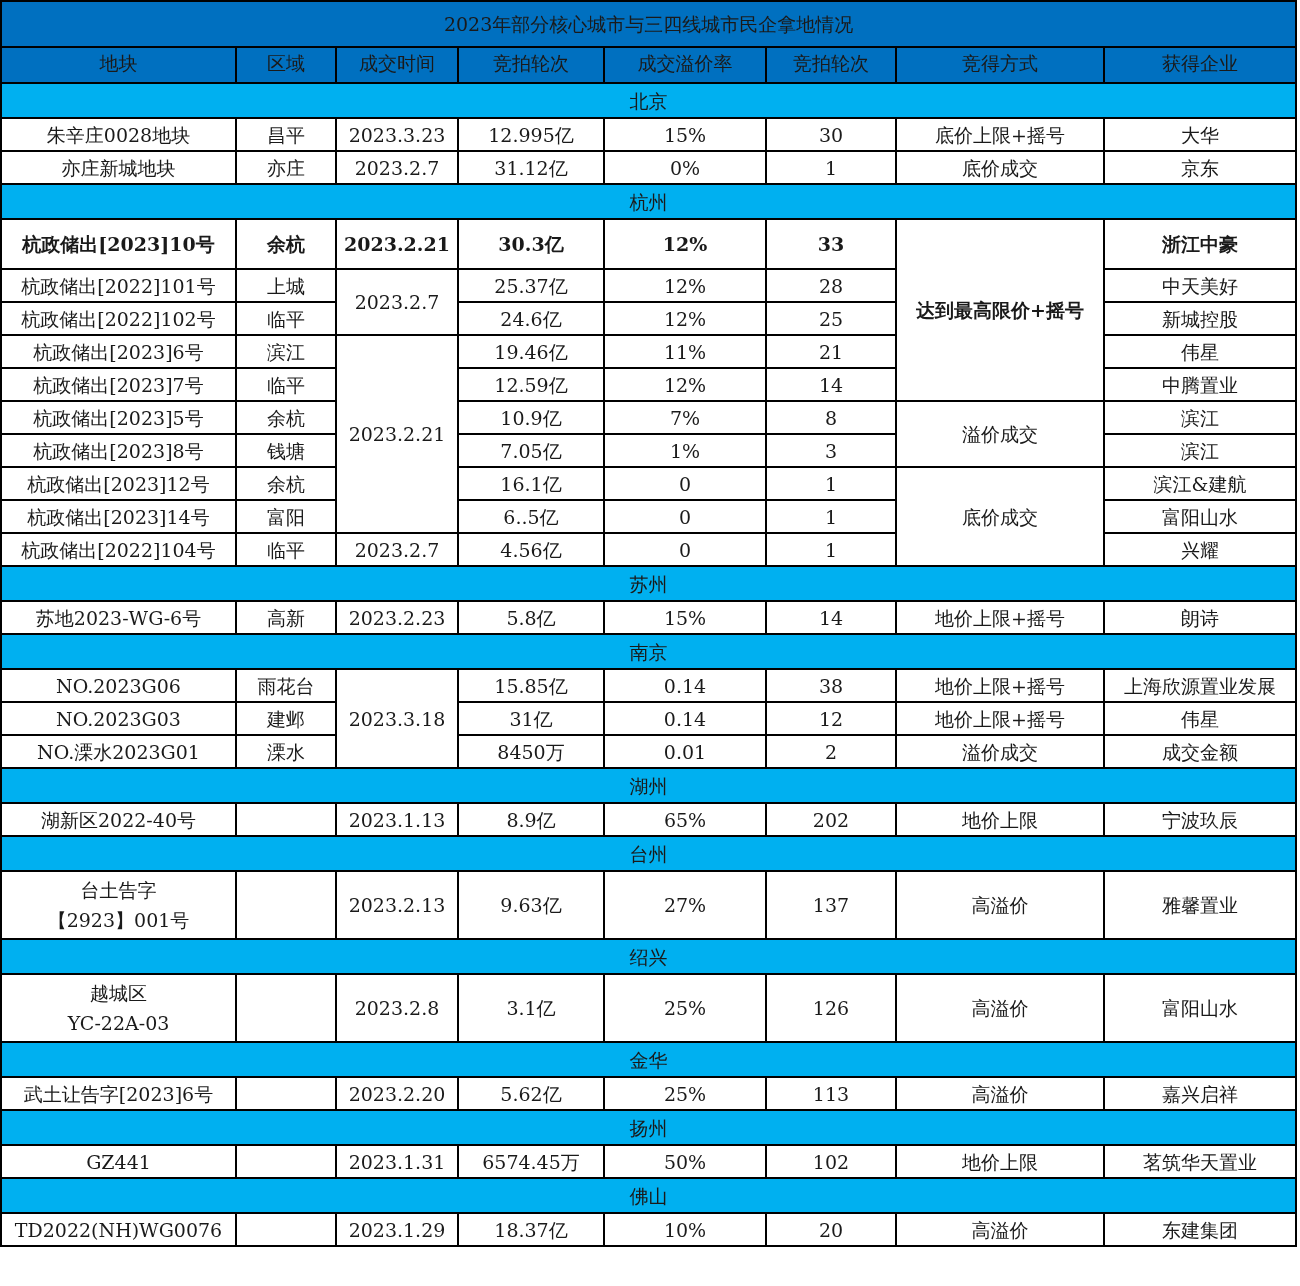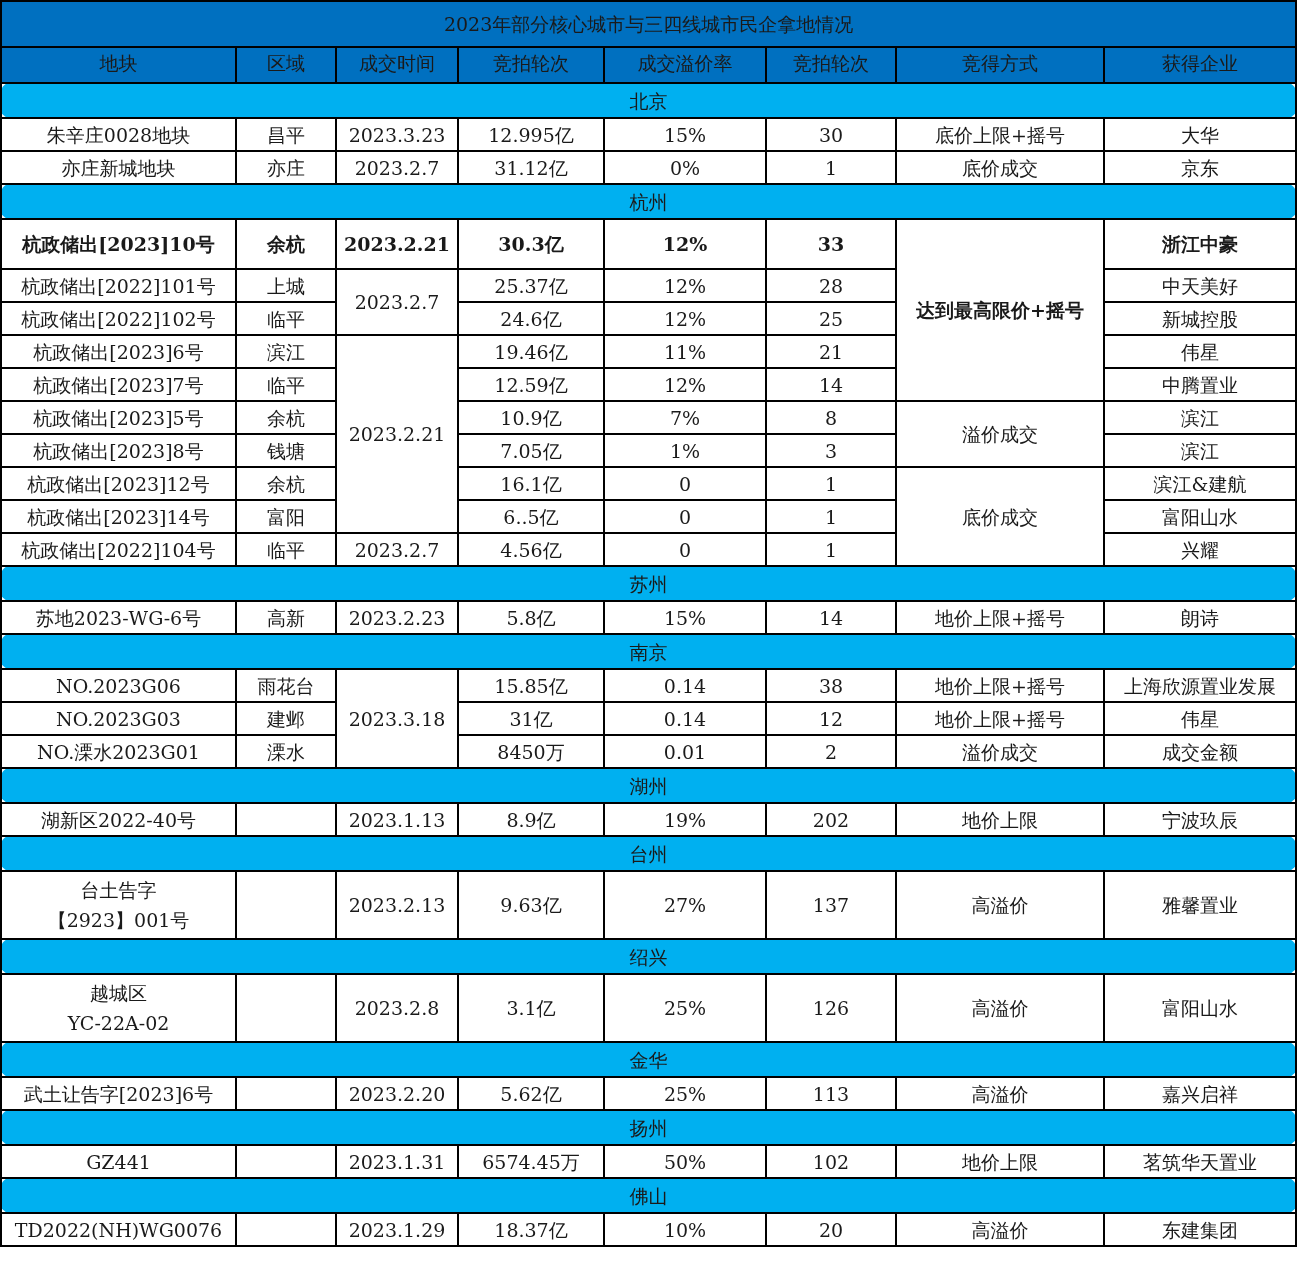--- a/index.html
+++ b/index.html
@@ -40,21 +40,20 @@
     line-height: 34px;
     font-family: Liberation Mono, monospace;
   }
   .city-row td {
     background: #00B0F0;
     color: #ffffff;
     font-size: 21px;
     height: 33px;
     line-height: 33px;
     border-left: none;
-    border-radius: 9px;
   }
   .data-row td { height: 31px; background: #fff; }
   .data-row.tall td { height: 48px; font-weight: bold; }
   .data-row.double td { height: 66px; }
   .data-row td.multi { line-height: 30px; white-space: normal; border-radius: 19px; }
 </style>
 </head>
 <body>
 
 <table class="land">
@@ -247,21 +246,21 @@
   </tr>
 
   <tr class="city-row">
         <td colspan="8">湖州</td>
       </tr>
   <tr class="data-row">
     <td>湖新区2022-40号</td>
     <td></td>
     <td>2023.1.13</td>
     <td>8.9亿</td>
-    <td>19%</td>
+    <td>65%</td>
     <td>202</td>
     <td>地价上限</td>
     <td>宁波玖辰</td>
   </tr>
 
   <tr class="city-row">
         <td colspan="8">台州</td>
       </tr>
   <tr class="data-row double">
     <td class="multi">
@@ -276,21 +275,21 @@
     <td>高溢价</td>
     <td>雅馨置业</td>
   </tr>
 
   <tr class="city-row">
         <td colspan="8">绍兴</td>
       </tr>
   <tr class="data-row double">
     <td class="multi">
       <div>越城区</div>
-      <div>YC-22A-02</div>
+      <div>YC-22A-03</div>
     </td>
     <td></td>
     <td>2023.2.8</td>
     <td>3.1亿</td>
     <td>25%</td>
     <td>126</td>
     <td>高溢价</td>
     <td>富阳山水</td>
   </tr>
 

